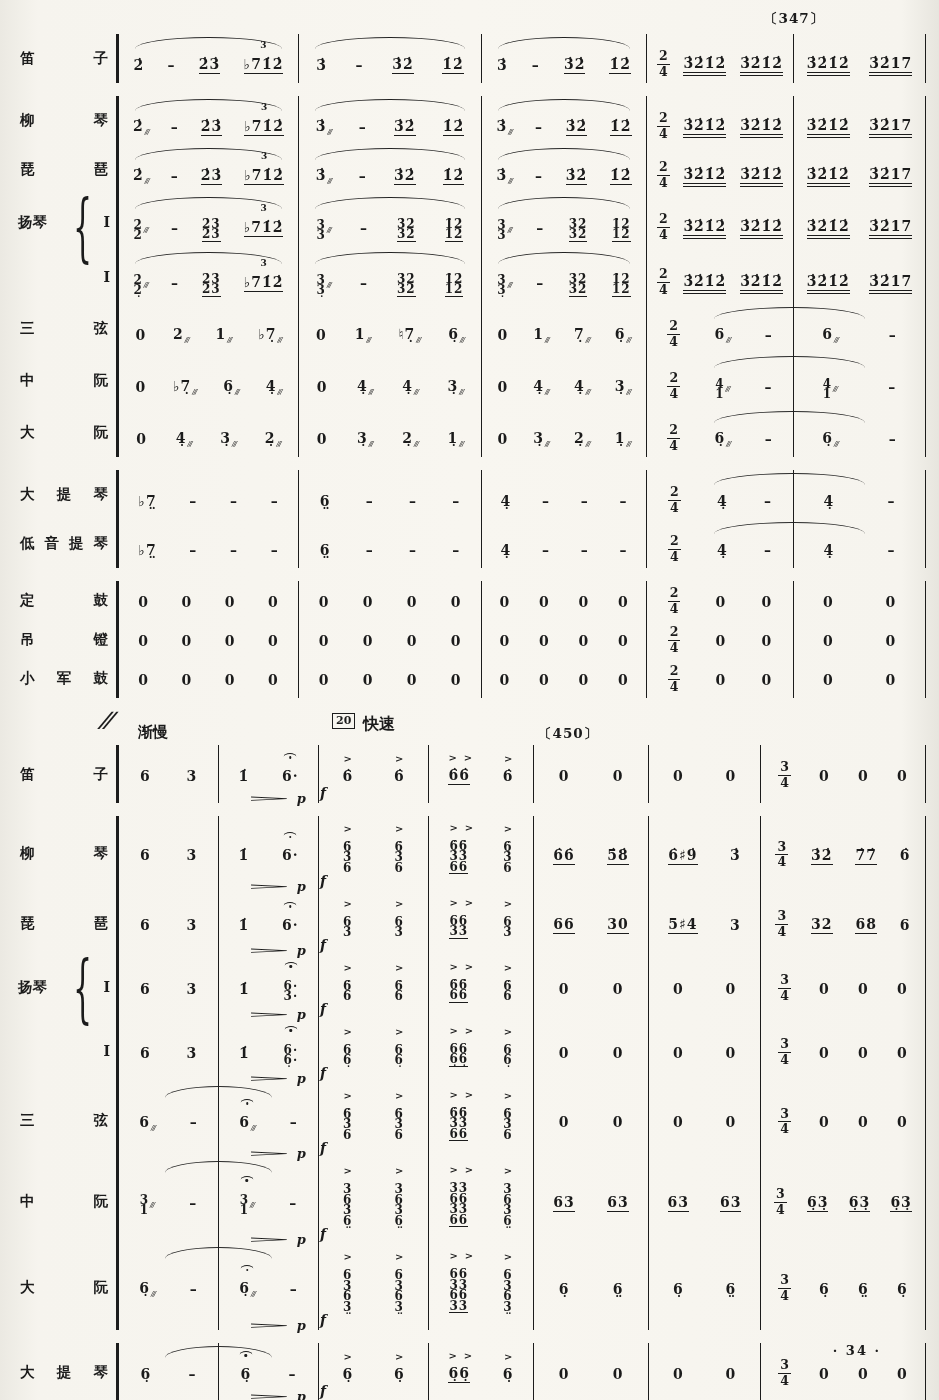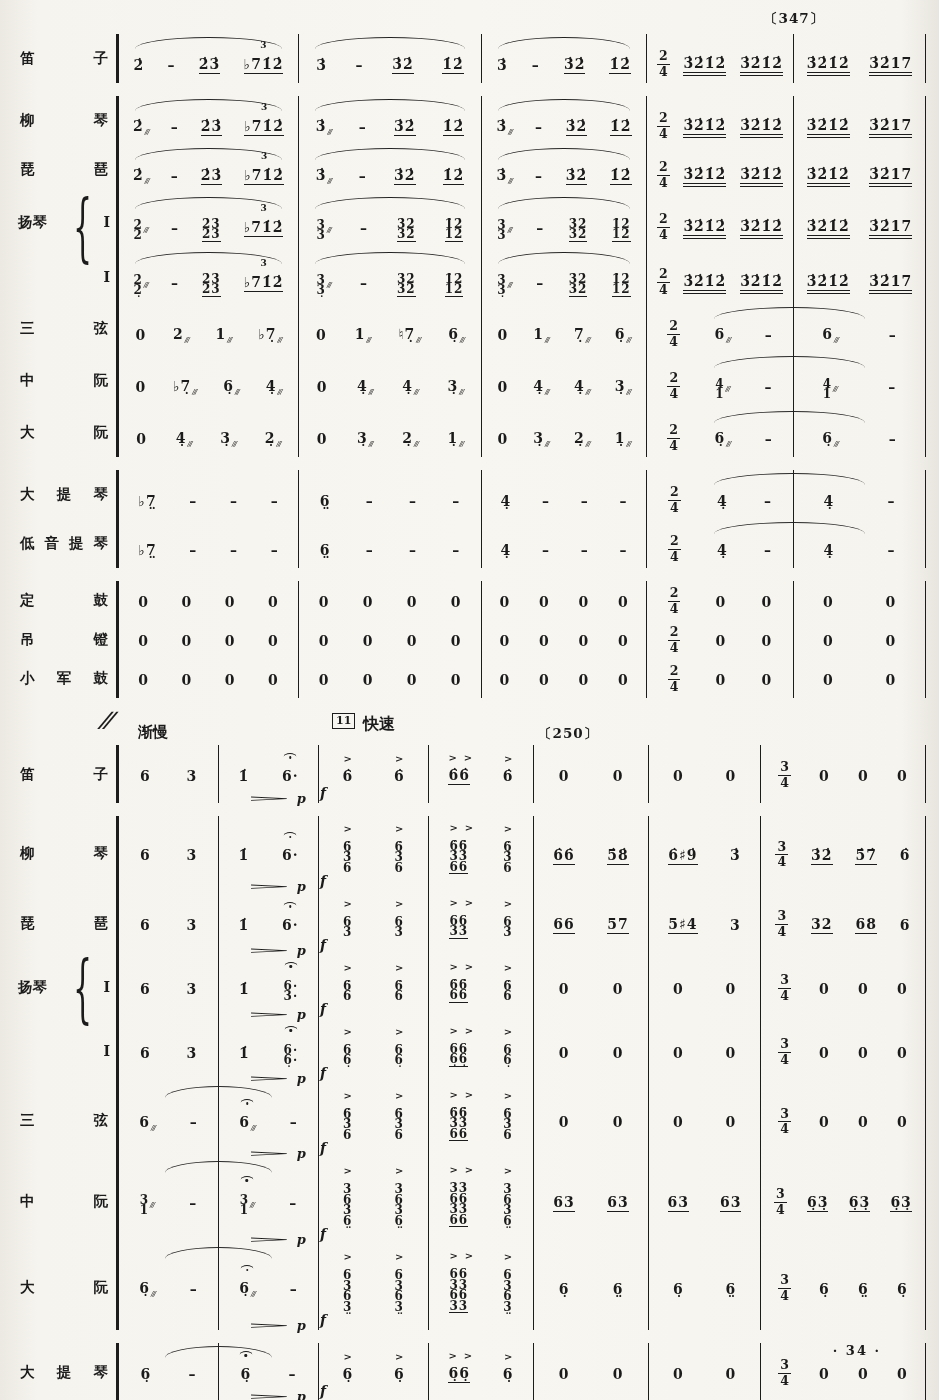--- a/index.html
+++ b/index.html
@@ -768,26 +768,26 @@
               </div>
             </div>
           </div>
         </div>
       </div>
     </div>
 
   <div class="tempostrip">
     <span class="caes">//</span>
     <span class="rit">渐慢</span>
-    <span class="box16">11</span>
+    <span class="box16">20</span>
     <span class="fast">快速</span>
   </div>
 
   <div id="sys2" class="system">
-    <div class="rehearsal re2">〔250〕</div>
+    <div class="rehearsal re2">〔450〕</div>
   <div class="block">
         <div class="row">
           <div class="lab">
             <span class="labtxt">笛 子</span>
           </div>
           <div class="cells" style="--pt: 15px; --pb: 13px; min-height: 58px;">
             <div class="meas" style="width: 100px;">
               <div class="ginner">
                 <span class="grp"><span class="tok">6</span></span>
                 <span class="grp"><span class="tok">3</span></span>
@@ -905,21 +905,21 @@
                 <span class="grp"><span class="tok">3̇</span></span>
               </div>
             </div>
             <div class="meas" style="width: 165px;">
               <div class="ginner">
                 <span class="grp ts">
                   <span class="tsn">3</span>
                   <span class="tsd">4</span>
                 </span>
                 <span class="grp"><span class="tok u1">3̇2̇</span></span>
-                <span class="grp"><span class="tok u1">5̇7̇</span></span>
+                <span class="grp"><span class="tok u1">7̇7̇</span></span>
                 <span class="grp"><span class="tok">6̇</span></span>
               </div>
             </div>
           </div>
         </div>
         <div class="row">
           <div class="lab">
             <span class="labtxt">琵 琶</span>
           </div>
           <div class="cells" style="--pt: 15px; --pb: 13px; min-height: 64px;">
@@ -960,21 +960,21 @@
                   </span></span>
                 <span class="grp"><span class="acc">&gt;</span><span class="chord">
                     <span class="cline">6</span>
                     <span class="cline">3</span>
                   </span></span>
               </div>
             </div>
             <div class="meas" style="width: 115px;">
               <div class="ginner">
                 <span class="grp"><span class="tok u1">66</span></span>
-                <span class="grp"><span class="tok u1">57</span></span>
+                <span class="grp"><span class="tok u1">30</span></span>
               </div>
             </div>
             <div class="meas" style="width: 112px;">
               <div class="ginner">
                 <span class="grp"><span class="tok u1">5♯4</span></span>
                 <span class="grp"><span class="tok">3</span></span>
               </div>
             </div>
             <div class="meas" style="width: 165px;">
               <div class="ginner">

